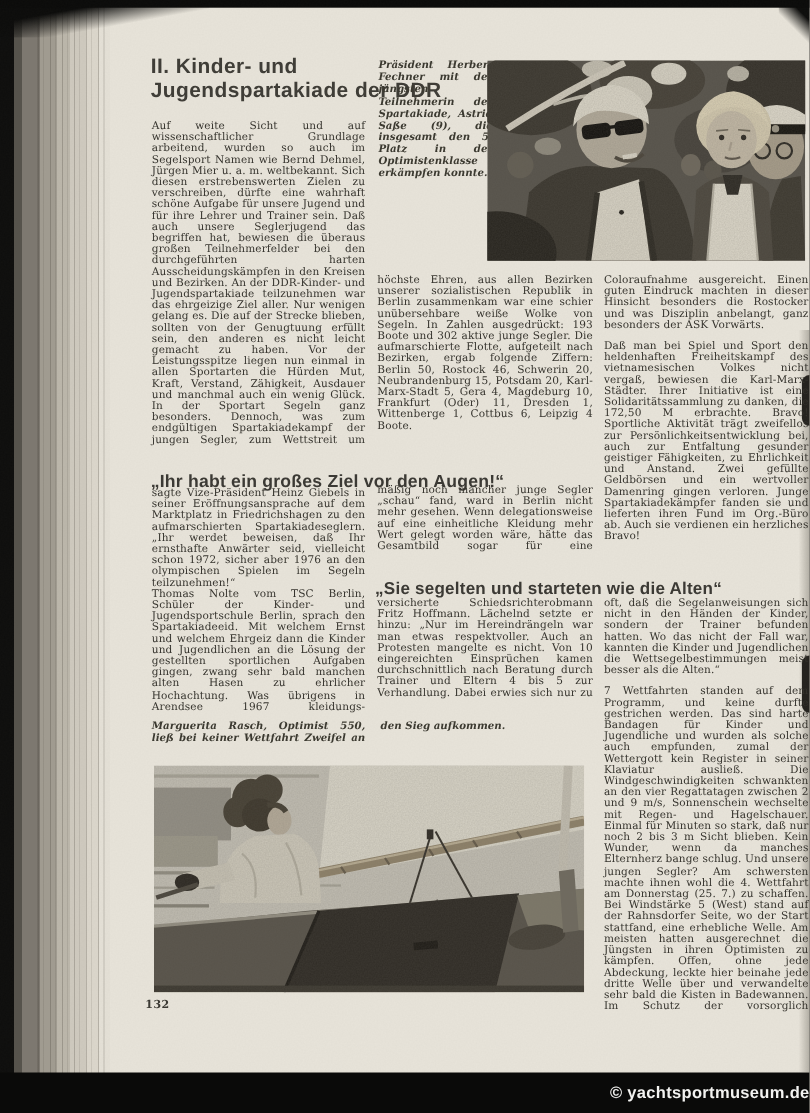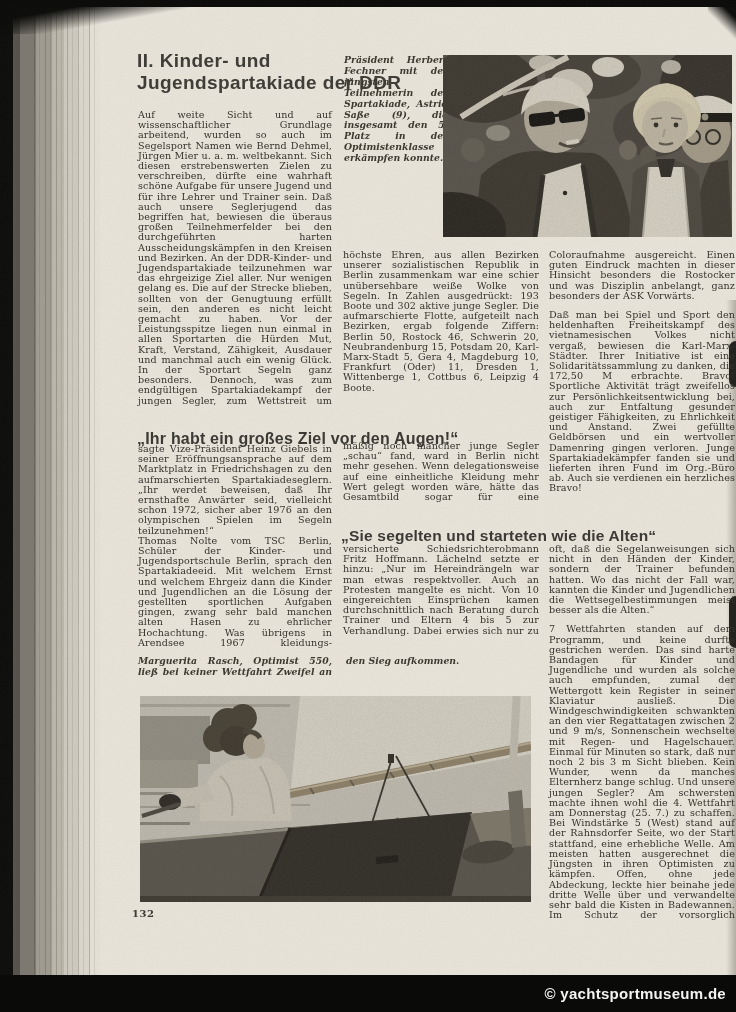--- a/index.html
+++ b/index.html
@@ -54,21 +54,21 @@
   .photo1{left:443px;top:55px;}
   .photo2{left:140px;top:696px;}
 
   .pageno{position:absolute;left:132px;top:908px;font-size:10px;font-weight:bold;
     color:#3a3832;letter-spacing:.5px;}
 
   .grain{position:absolute;left:0;top:0;width:736px;height:1012px;pointer-events:none;z-index:40;}
 
   .bottombar{position:absolute;left:0;top:975px;width:736px;height:37px;background:#0a0a09;
     z-index:60;display:flex;align-items:center;justify-content:flex-end;
-    padding-right:10px;box-sizing:border-box;}
+    padding-right:0;box-sizing:border-box;}
   .bottombar span{font-family:"Liberation Sans",sans-serif;font-weight:bold;font-size:15px;
     color:#f3f3f1;letter-spacing:.3px;}
 </style>
 </head>
 <body>
 
 <div class="scan">
 
   <div class="binding"></div>
   <div class="edge-top"></div>

